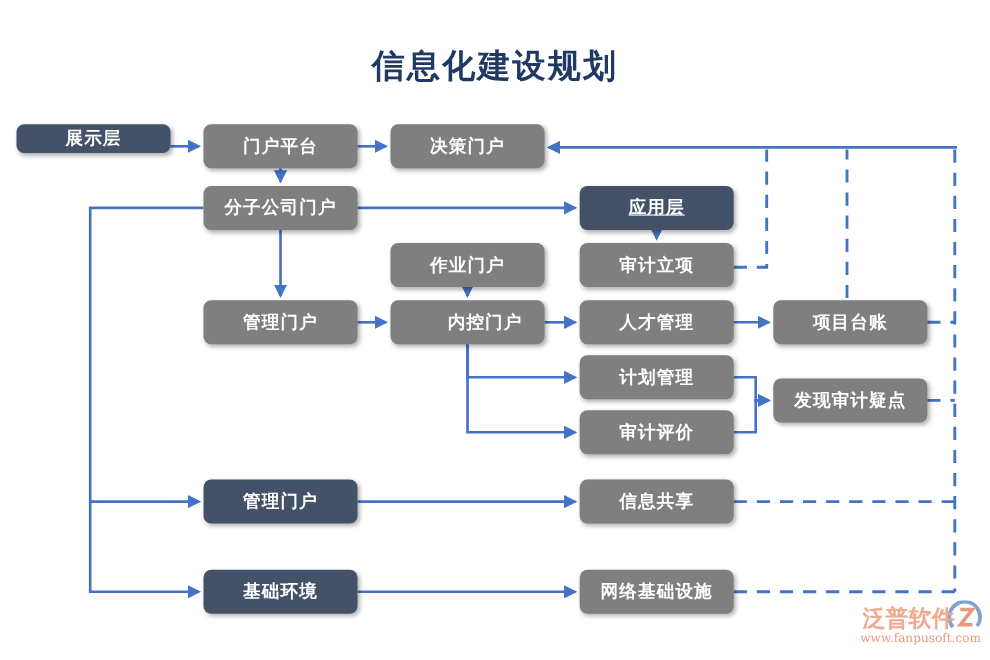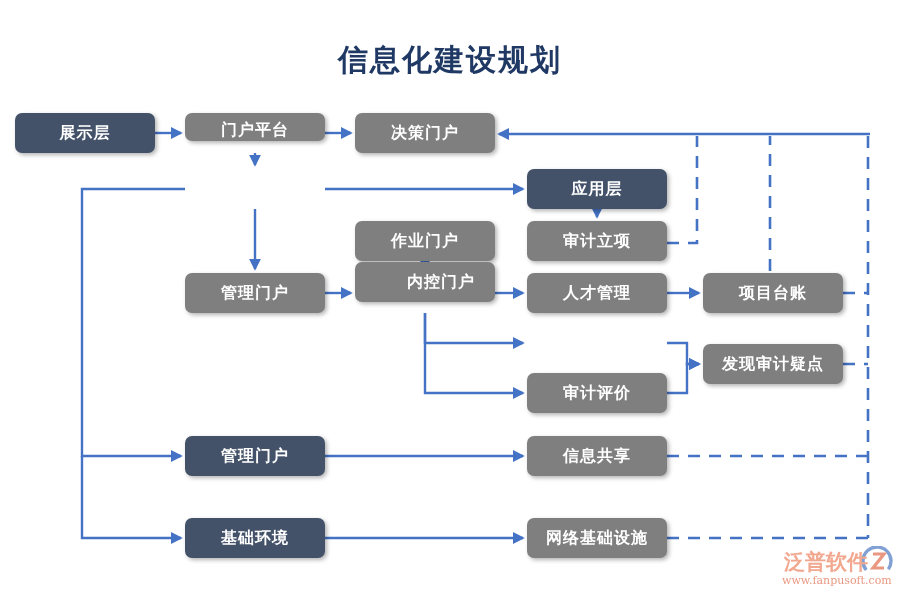--- a/index.html
+++ b/index.html
@@ -143,49 +143,55 @@
 
     <path d="M 843 364 L 868 364"></path>
 
     <path d="M 667 456 L 868 456"></path>
 
     <path d="M 667 538 L 868 538"></path>
   </g>
 </svg>
 
 <div id="canvas">
-    <div class="node navy" style="left: 15px; top: 113px; width: 140px; height: 40px;">
+    <div class="node navy" style="left: 15px; top: 113px; width: 140px; height: 26px;">
       <span>展示层</span>
     </div>
-    <div class="node gray" style="left: 185px; top: 113px; width: 140px; height: 28px; align-items: flex-end;">
+    <div class="node gray" style="left: 185px; top: 113px; width: 140px; height: 40px;">
       <span>门户平台</span>
     </div>
     <div class="node gray" style="left: 355px; top: 113px; width: 140px; height: 40px;">
       <span>决策门户</span>
     </div>
-    <div class="node navy" style="left: 527px; top: 169px; width: 140px; height: 40px;">
+    <div class="node gray" style="left: 185px; top: 169px; width: 140px; height: 40px;">
+      <span>分子公司门户</span>
+    </div>
+    <div class="node navy" style="left: 527px; top: 169px; width: 140px; height: 40px; text-decoration: underline;">
       <span>应用层</span>
     </div>
     <div class="node gray" style="left: 527px; top: 221px; width: 140px; height: 40px;">
       <span>审计立项</span>
     </div>
     <div class="node gray" style="left: 355px; top: 221px; width: 140px; height: 40px;">
       <span>作业门户</span>
     </div>
     <div class="node gray" style="left: 185px; top: 273px; width: 140px; height: 40px;">
       <span>管理门户</span>
     </div>
-    <div class="node gray" style="left: 355px; top: 262px; width: 140px; height: 40px; padding-left: 32px;">
+    <div class="node gray" style="left: 355px; top: 273px; width: 140px; height: 40px; padding-left: 32px;">
       <span>内控门户</span>
     </div>
     <div class="node gray" style="left: 527px; top: 273px; width: 140px; height: 40px;">
       <span>人才管理</span>
     </div>
     <div class="node gray" style="left: 703px; top: 273px; width: 140px; height: 40px;">
       <span>项目台账</span>
+    </div>
+    <div class="node gray" style="left: 527px; top: 323px; width: 140px; height: 40px;">
+      <span>计划管理</span>
     </div>
     <div class="node gray" style="left: 703px; top: 344px; width: 140px; height: 40px; font-family: Liberation Serif, serif;">
       <span>发现审计疑点</span>
     </div>
     <div class="node gray" style="left: 527px; top: 373px; width: 140px; height: 40px;">
       <span>审计评价</span>
     </div>
     <div class="node navy" style="left: 185px; top: 436px; width: 140px; height: 40px;">
       <span>管理门户</span>
     </div>

